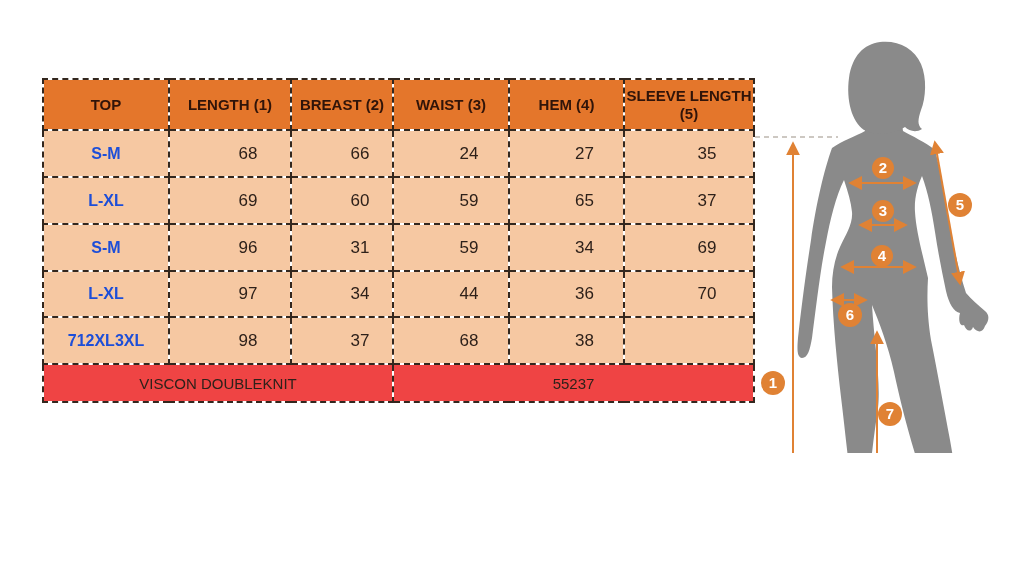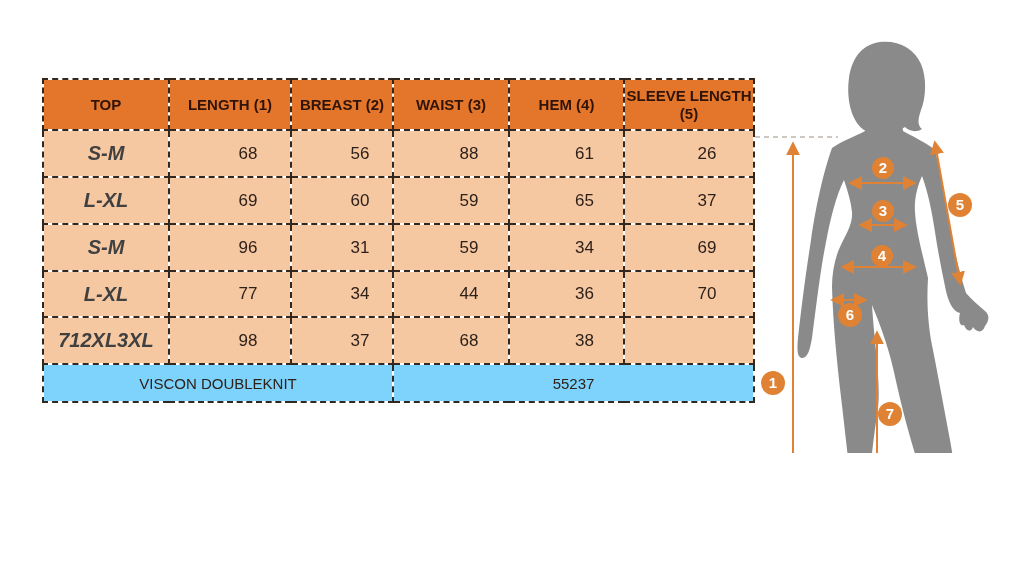--- a/index.html
+++ b/index.html
@@ -3,23 +3,23 @@
 <meta charset="utf-8">
 <style>
   html,body{margin:0;padding:0;background:#ffffff;}
   .canvas{position:relative;width:1024px;height:453px;background:#ffffff;overflow:hidden;
           font-family:"Liberation Sans",sans-serif;}
   table.size-chart{position:absolute;left:42px;top:78px;width:711px;
           border-collapse:collapse;table-layout:fixed;}
   .size-chart th,.size-chart td{border:2px dashed #33271e;text-align:center;
           vertical-align:middle;padding:0;overflow:hidden;}
   .size-chart th.h{background:#e4762b;color:#301409;font-size:15px;font-weight:bold;line-height:1.15;}
-  .size-chart td.lbl{background:#f6c8a2;color:#404040;font-size:20px;font-weight:bold;font-style:italic;}
+  .size-chart td.lbl{background:#f6c8a2;color:#1d4ed8;font-size:16px;font-weight:bold;}
   .size-chart td.val{background:#f6c8a2;color:#2e211a;font-size:17px;padding-left:36px;}
-  .size-chart td.fval{background:#7dd3fc;color:#2e211a;font-size:15px;}
+  .size-chart td.fval{background:#ef4444;color:#2e211a;font-size:15px;}
   .code{position:absolute;left:620px;top:536px;width:137px;text-align:right;
         font-size:13px;color:#c2410c;}
   svg.diagram{position:absolute;left:750px;top:0;}
   .meas{stroke:#e08234;stroke-width:2;fill:none;}
   .guide{stroke:#bdb6af;stroke-width:1.5;stroke-dasharray:5 4;fill:none;}
   .mnum{fill:#ffffff;font-size:15px;font-weight:bold;font-family:"Liberation Sans",sans-serif;
         text-anchor:middle;}
 </style>
 </head>
 <body>
@@ -40,44 +40,44 @@
       <th class="h">TOP</th>
       <th class="h">LENGTH (1)</th>
       <th class="h">BREAST (2)</th>
       <th class="h">WAIST (3)</th>
       <th class="h">HEM (4)</th>
       <th class="h">SLEEVE LENGTH (5)</th>
     </tr>
     <tr style="height:47px">
       <td class="lbl">S-M</td>
       <td class="val">68</td>
-      <td class="val">56</td>
-      <td class="val">88</td>
-      <td class="val">61</td>
-      <td class="val">26</td>
+      <td class="val">66</td>
+      <td class="val">24</td>
+      <td class="val">27</td>
+      <td class="val">35</td>
     </tr>
     <tr style="height:47px">
       <td class="lbl">L-XL</td>
       <td class="val">69</td>
       <td class="val">60</td>
       <td class="val">59</td>
       <td class="val">65</td>
       <td class="val">37</td>
     </tr>
     <tr style="height:47px">
       <td class="lbl">S-M</td>
       <td class="val">96</td>
       <td class="val">31</td>
       <td class="val">59</td>
       <td class="val">34</td>
       <td class="val">69</td>
     </tr>
     <tr style="height:46px">
       <td class="lbl">L-XL</td>
-      <td class="val">77</td>
+      <td class="val">97</td>
       <td class="val">34</td>
       <td class="val">44</td>
       <td class="val">36</td>
       <td class="val">70</td>
     </tr>
     <tr style="height:47px">
       <td class="lbl">712XL3XL</td>
       <td class="val">98</td>
       <td class="val">37</td>
       <td class="val">68</td>

